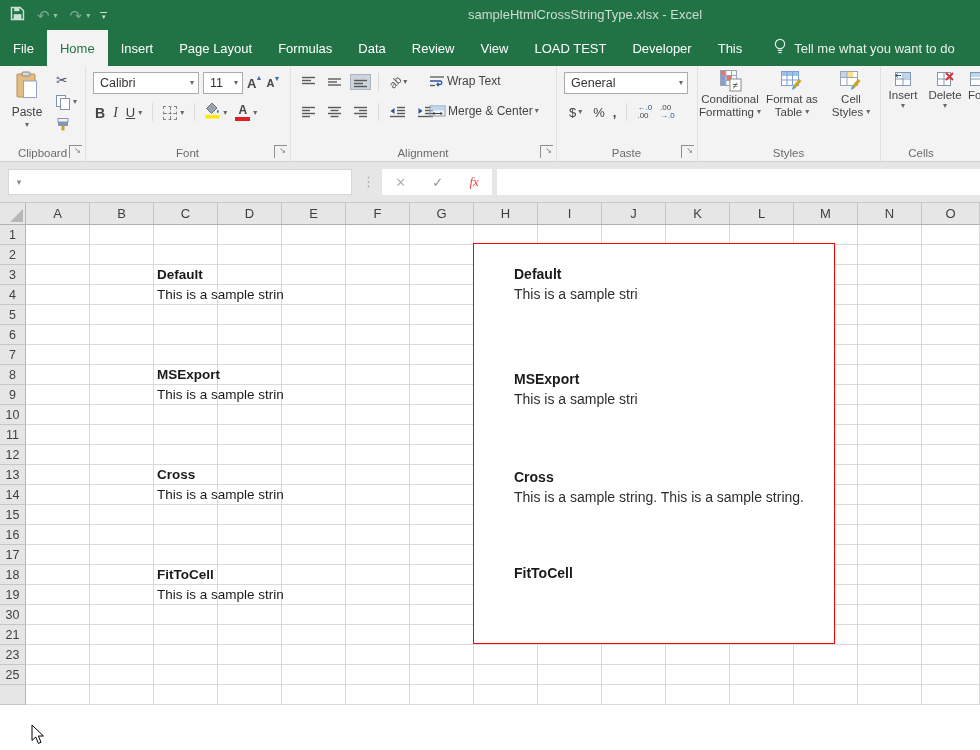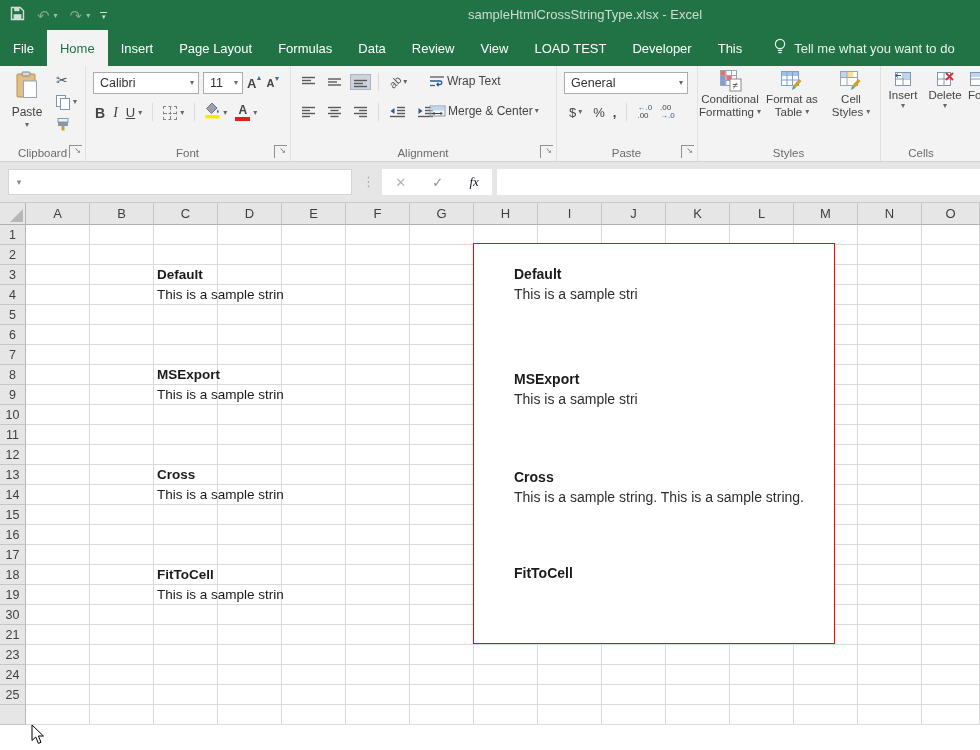--- a/index.html
+++ b/index.html
@@ -71,21 +71,21 @@
   .fstrip{height:40px;background:#e6e6e6;border-bottom:1px solid #c9c9c9;position:relative;}
   .namebox{position:absolute;left:8px;top:7px;width:344px;height:26px;background:#fff;border:1px solid #d6d6d6;
            box-sizing:border-box;display:flex;align-items:center;font-size:13px;color:#333;}
   .namebox .nb-text{flex:1;padding-left:7px;}
   .namebox .nb-car{width:20px;text-align:center;color:#8b8b8b;font-size:9px;}
   .fdots{position:absolute;left:362px;top:12px;color:#a5a5a5;font-size:13px;letter-spacing:0;}
   .fxbox{position:absolute;left:382px;top:7px;width:110px;height:26px;background:#fff;display:flex;align-items:center;
          justify-content:space-around;font-size:13px;}
   .fxbox .x{color:#b3b3b3;}
   .fxbox .ok{color:#8f8f8f;}
-  .fxbox .fx{font-family:"Liberation Serif",serif;font-style:italic;color:#0f172a;}
+  .fxbox .fx{font-family:"Liberation Serif",serif;font-style:italic;color:#ef4444;}
   .fxfield{position:absolute;left:497px;top:7px;width:483px;height:26px;background:#fff;}
   
   .sheet{position:relative;width:980px;height:547px;overflow:hidden;background:#fff;}
   .hdrrow{display:flex;height:22px;}
   .corner{width:26px;height:22px;background:#e6e6e6;border-right:1px solid #b5b5b5;border-bottom:1px solid #b0b0b0;
           box-sizing:border-box;position:relative;}
   .corner .tri{position:absolute;right:2px;bottom:2px;width:0;height:0;border-left:13px solid transparent;border-bottom:13px solid #b7b7b7;}
   .colh{height:22px;background:#e6e6e6;border-right:1px solid #c6c6c6;border-bottom:1px solid #b0b0b0;
         box-sizing:border-box;display:flex;align-items:center;justify-content:center;font-size:13px;color:#3f3f3f;}
   .grow{display:flex;height:20px;}
@@ -891,38 +891,20 @@
           <div class="gcell" style="width: 64px;"></div>
           <div class="gcell" style="width: 64px;"></div>
           <div class="gcell" style="width: 64px;"></div>
           <div class="gcell" style="width: 64px;"></div>
           <div class="gcell" style="width: 64px;"></div>
           <div class="gcell" style="width: 64px;"></div>
           <div class="gcell" style="width: 64px;"></div>
           <div class="gcell" style="width: 58px;"></div>
         </div>
         <div class="grow">
-          <div class="rowh">24</div>
-          <div class="gcell" style="width: 64px;"></div>
-          <div class="gcell" style="width: 64px;"></div>
-          <div class="gcell" style="width: 64px;"></div>
-          <div class="gcell" style="width: 64px;"></div>
-          <div class="gcell" style="width: 64px;"></div>
-          <div class="gcell" style="width: 64px;"></div>
-          <div class="gcell" style="width: 64px;"></div>
-          <div class="gcell" style="width: 64px;"></div>
-          <div class="gcell" style="width: 64px;"></div>
-          <div class="gcell" style="width: 64px;"></div>
-          <div class="gcell" style="width: 64px;"></div>
-          <div class="gcell" style="width: 64px;"></div>
-          <div class="gcell" style="width: 64px;"></div>
-          <div class="gcell" style="width: 64px;"></div>
-          <div class="gcell" style="width: 58px;"></div>
-        </div>
-        <div class="grow">
           <div class="rowh">25</div>
           <div class="gcell" style="width: 64px;"></div>
           <div class="gcell" style="width: 64px;"></div>
           <div class="gcell" style="width: 64px;"></div>
           <div class="gcell" style="width: 64px;"></div>
           <div class="gcell" style="width: 64px;"></div>
           <div class="gcell" style="width: 64px;"></div>
           <div class="gcell" style="width: 64px;"></div>
           <div class="gcell" style="width: 64px;"></div>
           <div class="gcell" style="width: 64px;"></div>

